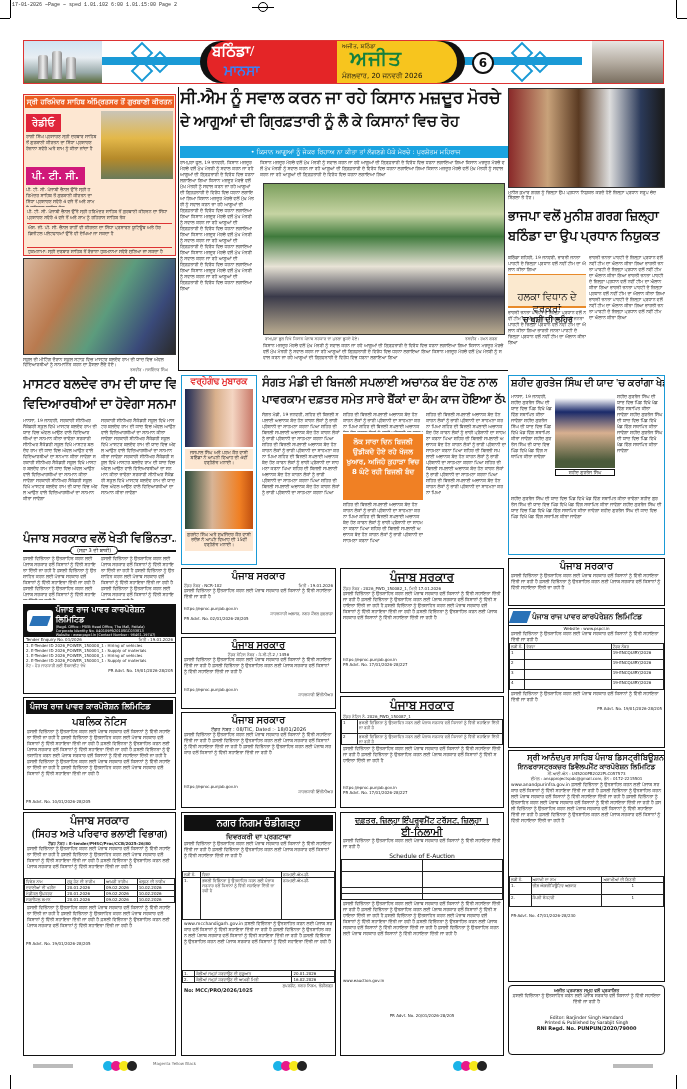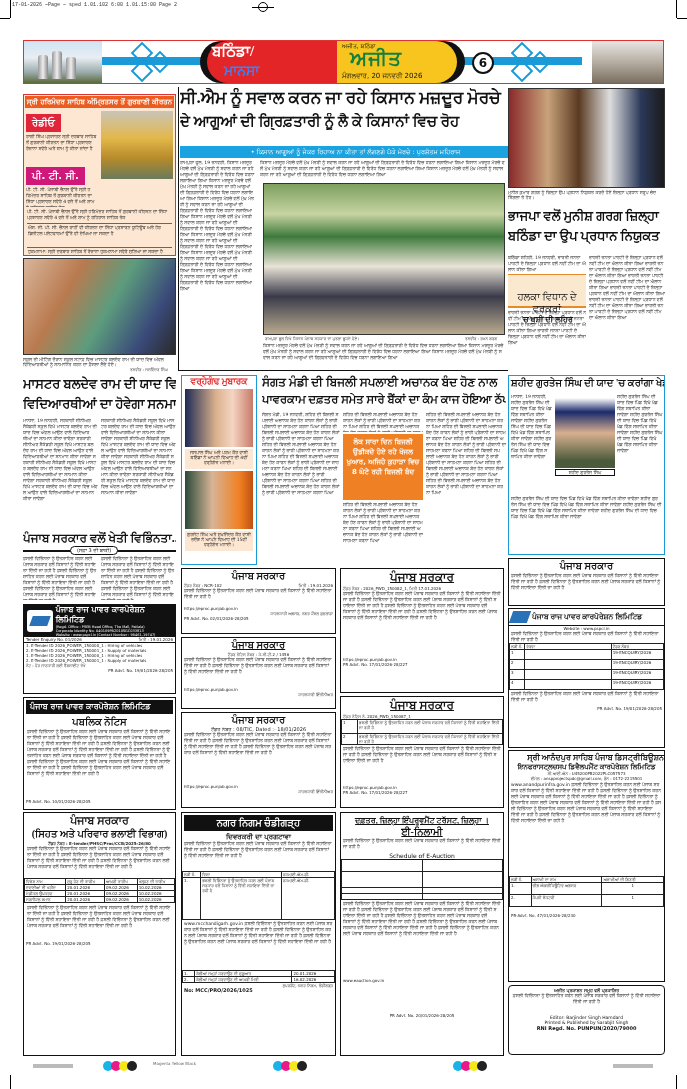--- a/index.html
+++ b/index.html
@@ -391,21 +391,21 @@
           <td>19-ENCQUIRY/2026</td>
         </tr>
   </tbody>
     </table>
   <div class="txt" style="padding:1px 2px;height:16px"><span>ਫ਼ਸਲੀ ਵਿਭਿੰਨਤਾ ਨੂੰ ਉਤਸ਼ਾਹਿਤ ਕਰਨ ਲਈ ਪੰਜਾਬ ਸਰਕਾਰ ਵਲੋਂ ਕਿਸਾਨਾਂ ਨੂੰ ਵਿੱਤੀ ਸਹਾਇਤਾ ਦਿੱਤੀ ਜਾ ਰਹੀ ਹੈ</span></div>
   <div class="row" style="text-align:right">PR Advt. No. 19/01/2026-28/205</div>
 </div>
 
 <div class="abs ad" style="left:508px;top:750px;width:157px;height:232px">
   <div style="font-size:8px;font-weight:bold;text-align:right;font-family:'Liberation Serif',serif;margin-top:2px">ਸ੍ਰੀ ਆਨੰਦਪੁਰ ਸਾਹਿਬ ਪੰਜਾਬ ਡਿਸਟ੍ਰੀਬਿਊਸ਼ਨ</div>
-  <div style="font-size:7px;font-weight:bold;text-align:center;font-family:'Liberation Serif',serif">ਇਨਫਰਾਸਟ੍ਲਚਸਪ ਡਿਵੈਲਪਮੈਂਟ ਕਾਰਪੋਰੇਸ਼ਨ ਲਿਮਿਟਿਡ</div>
+  <div style="font-size:7px;font-weight:bold;text-align:center;font-family:'Liberation Serif',serif">ਇਨਫਰਾਸਟ੍ਰਕਚਰ ਡਿਵੈਲਪਮੈਂਟ ਕਾਰਪੋਰੇਸ਼ਨ ਲਿਮਿਟਿਡ</div>
   <div class="row" style="text-align:center">ਸੀ.ਆਈ.ਐਨ : U45200PB2022PLC057573</div>
   <div class="row" style="text-align:center">ਈਮੇਲ : anspprojectspdc@gmail.com, ਫ਼ੋਨ : 0172-2215501</div>
   <div class="txt" style="padding:1px 2px;height:95px"><span>www.anandpurinfra.gov.in</span> <span>ਫ਼ਸਲੀ ਵਿਭਿੰਨਤਾ ਨੂੰ ਉਤਸ਼ਾਹਿਤ ਕਰਨ ਲਈ ਪੰਜਾਬ ਸਰਕਾਰ ਵਲੋਂ ਕਿਸਾਨਾਂ ਨੂੰ ਵਿੱਤੀ ਸਹਾਇਤਾ ਦਿੱਤੀ ਜਾ ਰਹੀ ਹੈ</span> <span>ਫ਼ਸਲੀ ਵਿਭਿੰਨਤਾ ਨੂੰ ਉਤਸ਼ਾਹਿਤ ਕਰਨ ਲਈ ਪੰਜਾਬ ਸਰਕਾਰ ਵਲੋਂ ਕਿਸਾਨਾਂ ਨੂੰ ਵਿੱਤੀ ਸਹਾਇਤਾ ਦਿੱਤੀ ਜਾ ਰਹੀ ਹੈ</span> <span>ਫ਼ਸਲੀ ਵਿਭਿੰਨਤਾ ਨੂੰ ਉਤਸ਼ਾਹਿਤ ਕਰਨ ਲਈ ਪੰਜਾਬ ਸਰਕਾਰ ਵਲੋਂ ਕਿਸਾਨਾਂ ਨੂੰ ਵਿੱਤੀ ਸਹਾਇਤਾ ਦਿੱਤੀ ਜਾ ਰਹੀ ਹੈ</span> <span>ਫ਼ਸਲੀ ਵਿਭਿੰਨਤਾ ਨੂੰ ਉਤਸ਼ਾਹਿਤ ਕਰਨ ਲਈ ਪੰਜਾਬ ਸਰਕਾਰ ਵਲੋਂ ਕਿਸਾਨਾਂ ਨੂੰ ਵਿੱਤੀ ਸਹਾਇਤਾ ਦਿੱਤੀ ਜਾ ਰਹੀ ਹੈ</span> <span>ਫ਼ਸਲੀ ਵਿਭਿੰਨਤਾ ਨੂੰ ਉਤਸ਼ਾਹਿਤ ਕਰਨ ਲਈ ਪੰਜਾਬ ਸਰਕਾਰ ਵਲੋਂ ਕਿਸਾਨਾਂ ਨੂੰ ਵਿੱਤੀ ਸਹਾਇਤਾ ਦਿੱਤੀ ਜਾ ਰਹੀ ਹੈ</span></div>
   <table>
     <tbody>
         <tr>
           <td style="width:14%">ਲੜੀ ਨੰ.</td>
           <td>ਅਸਾਮੀ ਦਾ ਨਾਮ</td>
           <td style="width:40%">ਅਸਾਮੀਆਂ ਦੀ ਗਿਣਤੀ</td>
         </tr>

